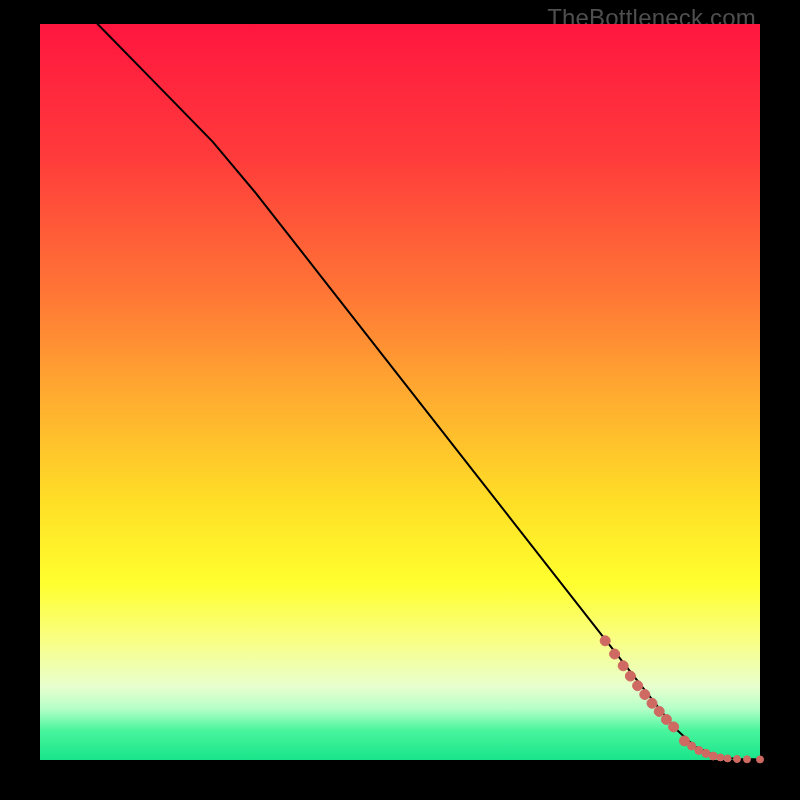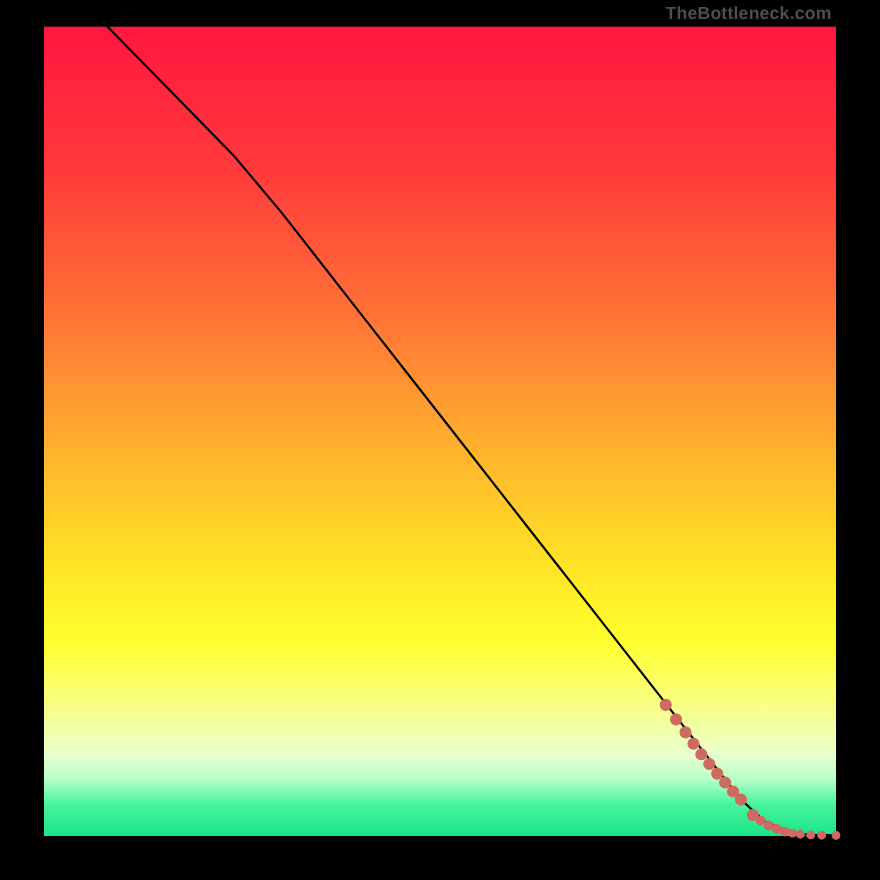--- a/index.html
+++ b/index.html
@@ -25,22 +25,22 @@
     height: 736px;
   }
   .gradient {
     position: absolute;
     inset: 0;
   }
   .watermark {
     position: absolute;
     top: 4px;
     right: 44px;
-    font-size: 16px;
-    font-weight: 700;
+    font-size: 24px;
+    font-weight: 400;
     color: #4f4f4f;
     letter-spacing: 0.2px;
   }
   svg.overlay {
     position: absolute;
     inset: 0;
     width: 100%;
     height: 100%;
     overflow: visible;
   }

